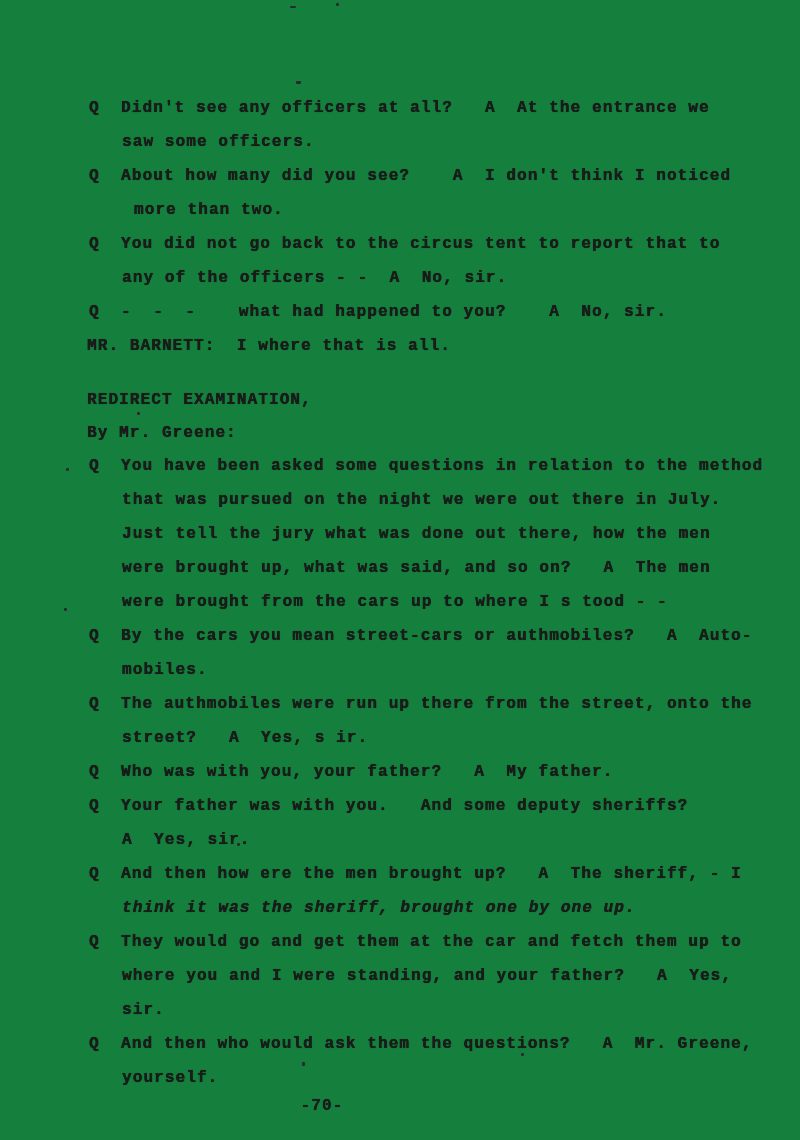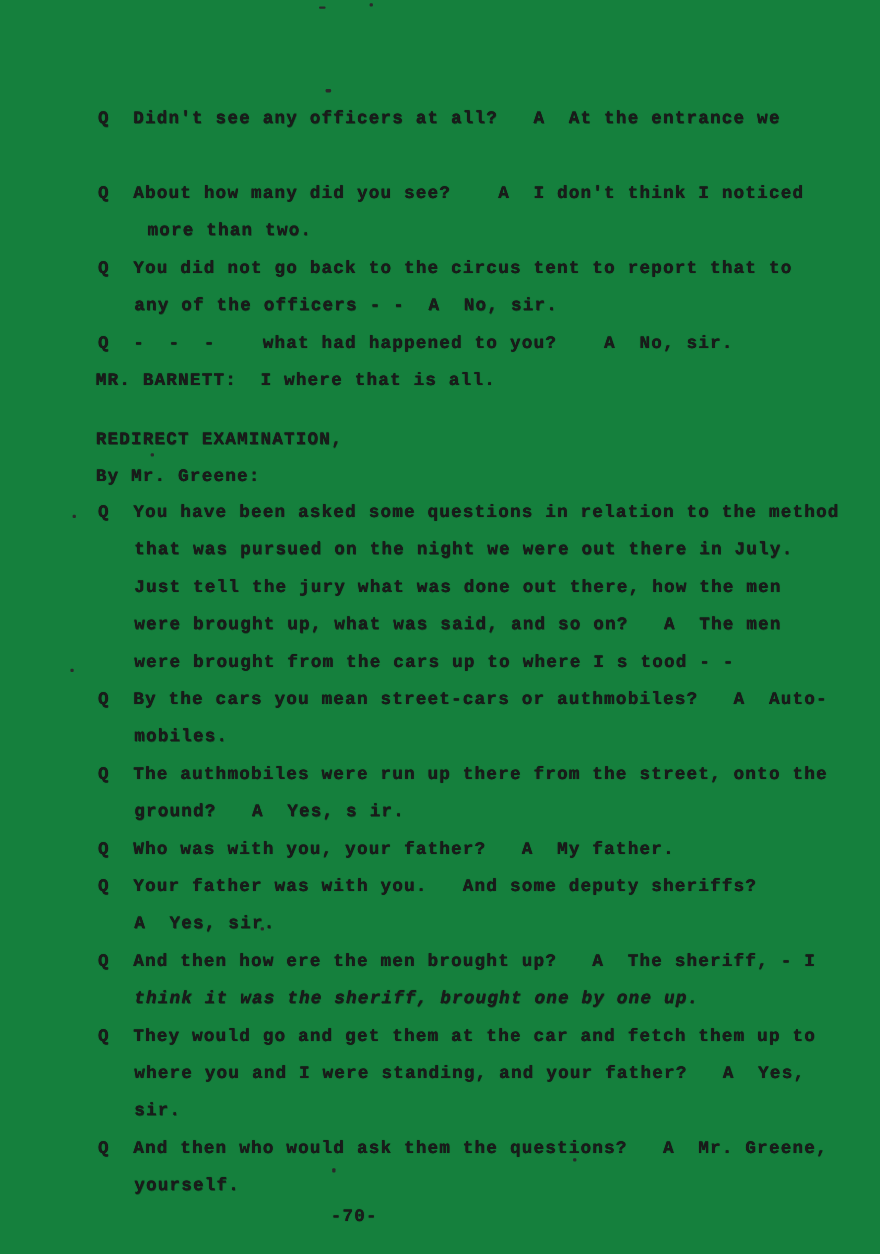--- a/index.html
+++ b/index.html
@@ -47,37 +47,38 @@
     background: #2a2a2a;
     border-radius: 1px;
   }
 </style>
 </head>
 <body>
 
 <div class="page">
 
   <div class="tline q" style="top: 98px;">Q  Didn't see any officers at all?   A  At the entrance we</div>
+  <div class="tline cont" style="top: 132px;">saw some officers.</div>
   <div class="tline q" style="top: 166px;">Q  About how many did you see?    A  I don't think I noticed</div>
   <div class="tline cont" style="top: 200px; padding-left: 12px;">more than two.</div>
   <div class="tline q" style="top: 234px;">Q  You did not go back to the circus tent to report that to</div>
   <div class="tline cont" style="top: 268px;">any of the officers - -  A  No, sir.</div>
   <div class="tline q" style="top: 302px;">Q  -  -  -    what had happened to you?    A  No, sir.</div>
   <div class="tline speaker" style="top: 336px;">MR. BARNETT:  I where that is all.</div>
   <div class="tline speaker" style="top: 390px;">REDIRECT EXAMINATION,</div>
   <div class="tline speaker" style="top: 423px;">By Mr. Greene:</div>
   <div class="tline cont" style="top: 490px;">that was pursued on the night we were out there in July.</div>
   <div class="tline q" style="top: 456px;">Q  You have been asked some questions in relation to the method</div>
   <div class="tline cont" style="top: 524px;">Just tell the jury what was done out there, how the men</div>
   <div class="tline cont" style="top: 558px;">were brought up, what was said, and so on?   A  The men</div>
   <div class="tline cont" style="top: 592px;">were brought from the cars up to where I s tood - -</div>
   <div class="tline q" style="top: 626px;">Q  By the cars you mean street-cars or authmobiles?   A  Auto-</div>
   <div class="tline cont" style="top: 660px;">mobiles.</div>
   <div class="tline q" style="top: 694px;">Q  The authmobiles were run up there from the street, onto the</div>
-  <div class="tline cont" style="top: 728px;">ground?   A  Yes, s ir.</div>
+  <div class="tline cont" style="top: 728px;">street?   A  Yes, s ir.</div>
   <div class="tline q" style="top: 762px;">Q  Who was with you, your father?   A  My father.</div>
   <div class="tline q" style="top: 796px;">Q  Your father was with you.   And some deputy sheriffs?</div>
   <div class="tline cont" style="top: 830px;">A  Yes, sir.</div>
   <div class="tline q" style="top: 864px;">Q  And then how ere the men brought up?   A  The sheriff, - I</div>
   <div class="tline cont" style="top: 898px; font-style: italic;">think it was the sheriff, brought one by one up.</div>
   <div class="tline q" style="top: 932px;">Q  They would go and get them at the car and fetch them up to</div>
   <div class="tline cont" style="top: 966px;">where you and I were standing, and your father?   A  Yes,</div>
   <div class="tline cont" style="top: 1000px;">sir.</div>
   <div class="tline q" style="top: 1034px;">Q  And then who would ask them the questions?   A  Mr. Greene,</div>
   <div class="tline cont" style="top: 1068px;">yourself.</div>

